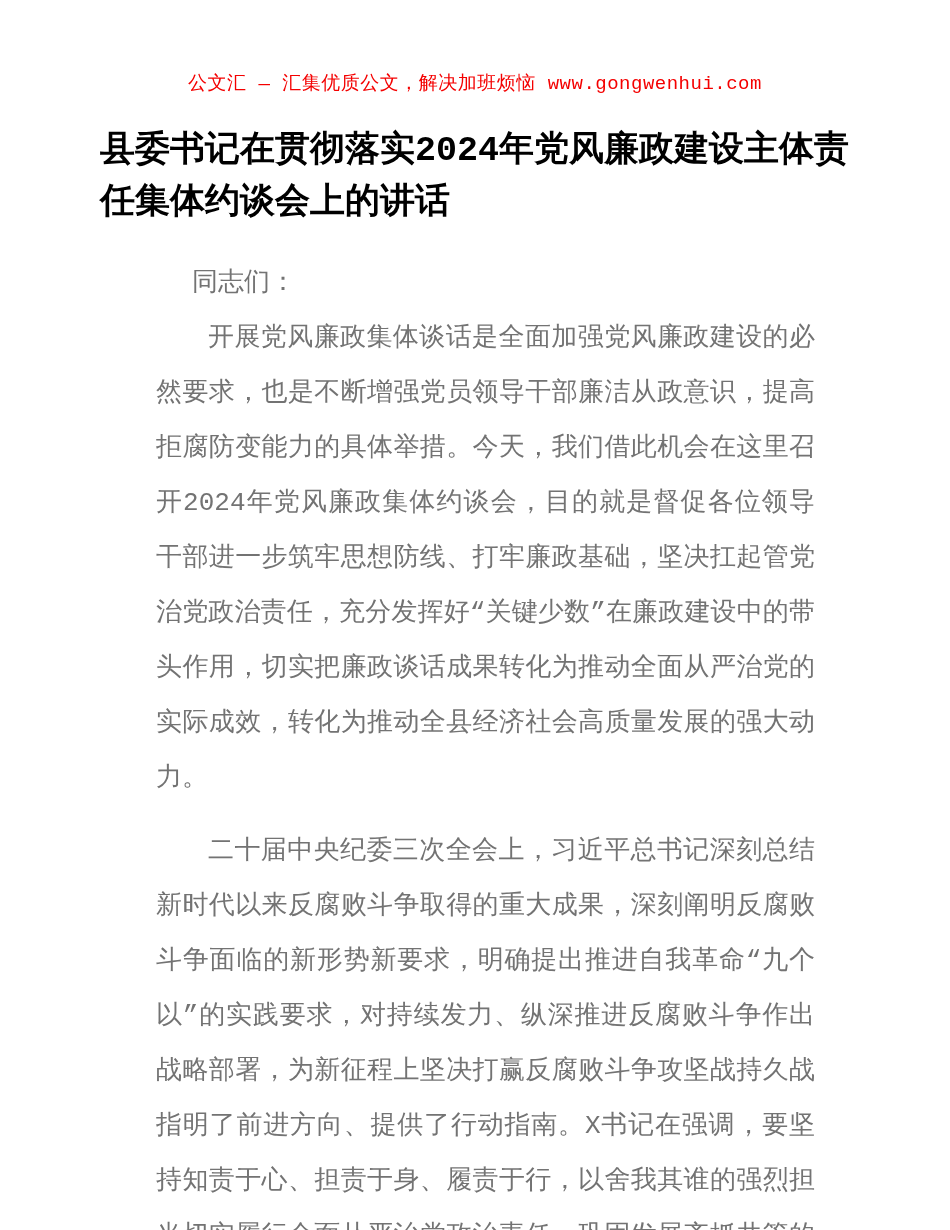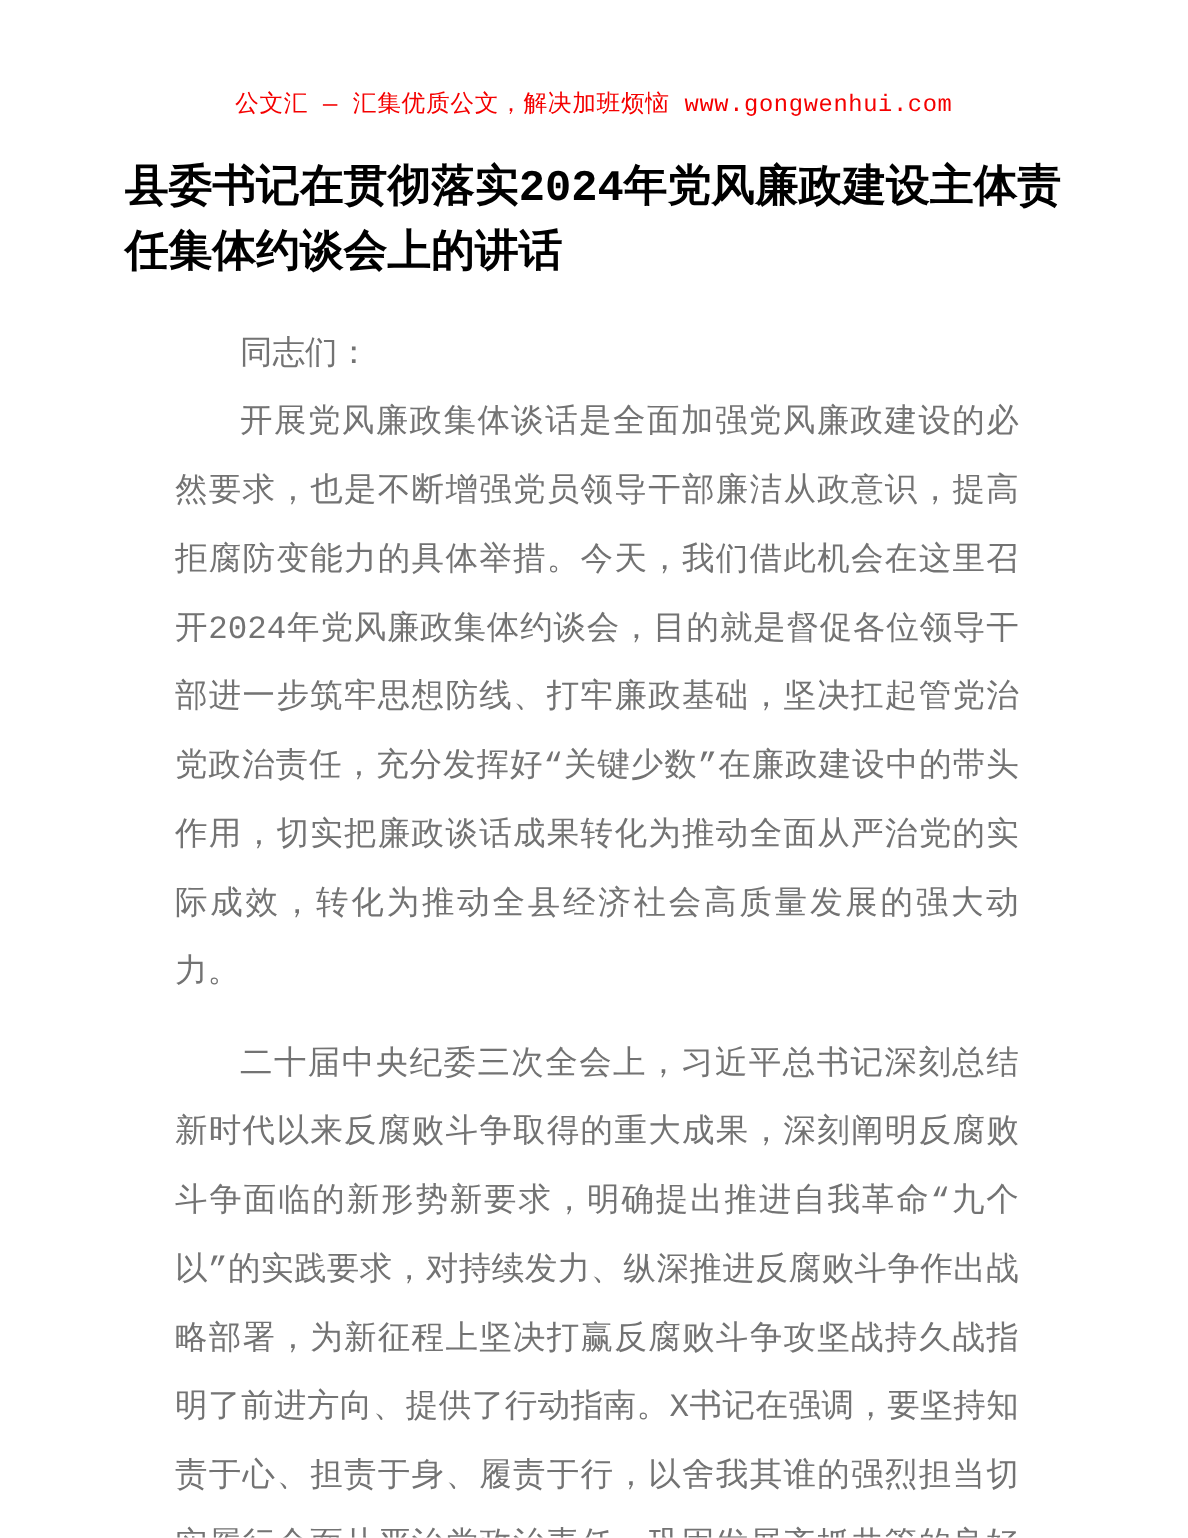--- a/index.html
+++ b/index.html
@@ -44,21 +44,21 @@
     font-size: 26px;
     line-height: 55px;
     text-align: justify;
     text-indent: 2em;
     color: #737373;
   }
   .salutation {
     margin: 0;
   }
   .para {
-    margin: 0 0 18px 0;
+    margin: 0 0 18px 16px;
   }
 </style>
 </head>
 <body>
 
 <div class="page">
 
   <div class="watermark">公文汇 — 汇集优质公文，解决加班烦恼 www.gongwenhui.com</div>
 
   <h1 class="title">县委书记在贯彻落实2024年党风廉政建设主体责任集体约谈会上的讲话</h1>

